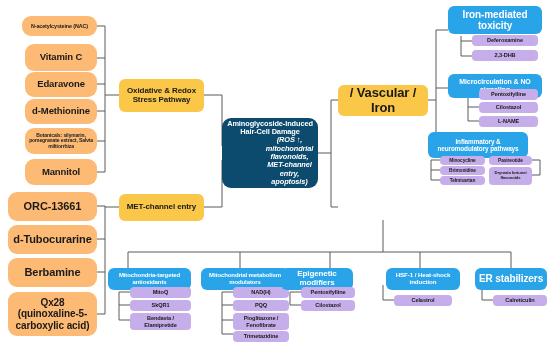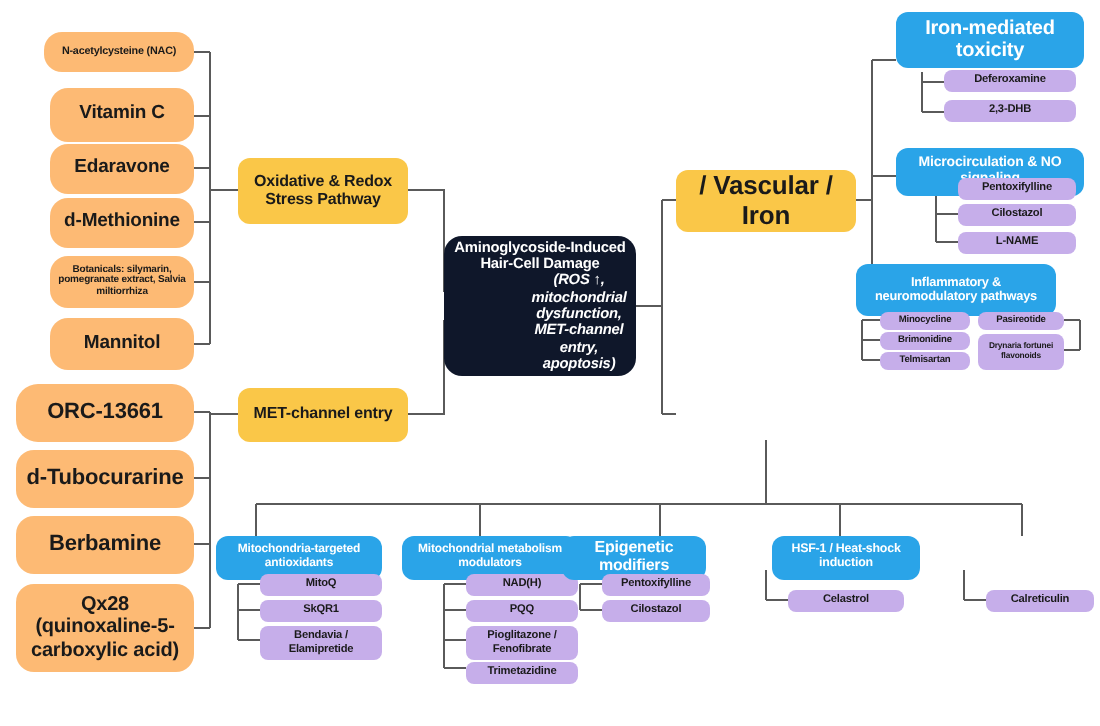--- a/index.html
+++ b/index.html
@@ -23,21 +23,21 @@
     color:#1a1a1a;
     font-weight:bold;
     line-height:1.12;
     padding:2px 3px;
     letter-spacing:-0.1px;
     overflow:hidden;
     z-index:2;
   }
   .green{background:#fdba74;border-radius:9px;}
   .orange{background:#fac748;}
-  .red{background:#0f172a;color:#ffffff;border-radius:9px;font-style:normal;}
+  .red{background:#0c4a6e;color:#ffffff;border-radius:9px;font-style:normal;}
   .blue{background:#2aa4e8;color:#ffffff;}
   .purple{background:#c6aeea;border-radius:4px;color:#1a1a1a;}
   .red .sub{font-style:italic;display:block;font-weight:bold;margin-left:39px;}
 </style>
 </head>
 <body>
 
 <div id="canvas">
 
   <svg id="wires" viewBox="0 0 550 363">
@@ -135,21 +135,21 @@
   <div class="node green" style="left:25px;top:72px;width:72px;height:25px;font-size:9.5px;">
     <span>Edaravone</span>
   </div>
   <div class="node green" style="left:25px;top:128px;width:72px;height:26px;font-size:5px;">
     <span>Botanicals: silymarin, pomegranate extract, Salvia miltiorrhiza</span>
   </div>
   <div class="node green" style="left:25px;top:159px;width:72px;height:26px;font-size:9.5px;">
     <span>Mannitol</span>
   </div>
 
-  <div class="node green" style="left:8px;top:192px;width:89px;height:29px;font-size:11px;border-radius:11px;">
+  <div class="node green" style="left:8px;top:192px;width:89px;height:29px;font-size:11px;">
     <span>ORC-13661</span>
   </div>
   <div class="node green" style="left:8px;top:225px;width:89px;height:29px;font-size:11px;">
     <span>d-Tubocurarine</span>
   </div>
   <div class="node green" style="left:8px;top:258px;width:89px;height:29px;font-size:11px;">
     <span>Berbamine</span>
   </div>
   <div class="node green" style="left:8px;top:292px;width:89px;height:44px;font-size:10px;">
     <span>Qx28 (quinoxaline-5-carboxylic acid)</span>
@@ -162,21 +162,21 @@
     <span>MET-channel entry</span>
   </div>
   <div class="node orange" style="left:338px;top:85px;width:90px;height:31px;font-size:13px;">
     <span>Inflammatory / Vascular / Iron Pathways</span>
   </div>
 
   <div class="node red" style="left:222px;top:118px;width:96px;height:70px;font-size:7.4px;flex-direction:column;">
     <span>Aminoglycoside-Induced</span>
     <span>Hair-Cell Damage</span>
     <span class="sub">(ROS ↑, mitochondrial</span>
-    <span class="sub">dysfunction, MET-channel</span>
+    <span class="sub">flavonoids, MET-channel</span>
     <span class="sub">entry, apoptosis)</span>
   </div>
 
   <div class="node blue" style="left:448px;top:6px;width:94px;height:28px;font-size:10px;">
     <span>Iron-mediated toxicity</span>
   </div>
   <div class="node purple" style="left:472px;top:35px;width:66px;height:11px;font-size:5.6px;">
     <span>Deferoxamine</span>
   </div>
   <div class="node purple" style="left:472px;top:50px;width:66px;height:11px;font-size:5.6px;">
@@ -254,17 +254,20 @@
     <span>Cilostazol</span>
   </div>
 
   <div class="node blue" style="left:386px;top:268px;width:74px;height:22px;font-size:6.2px;">
     <span>HSF-1 / Heat-shock induction</span>
   </div>
   <div class="node purple" style="left:394px;top:295px;width:58px;height:11px;font-size:5.6px;">
     <span>Celastrol</span>
   </div>
 
+  <div class="node blue" style="left:475px;top:268px;width:72px;height:22px;font-size:10px;">
+    <span>ER stabilizers</span>
+  </div>
   <div class="node purple" style="left:493px;top:295px;width:54px;height:11px;font-size:5.6px;">
     <span>Calreticulin</span>
   </div>
 
 </div>
 
 </body></html>

